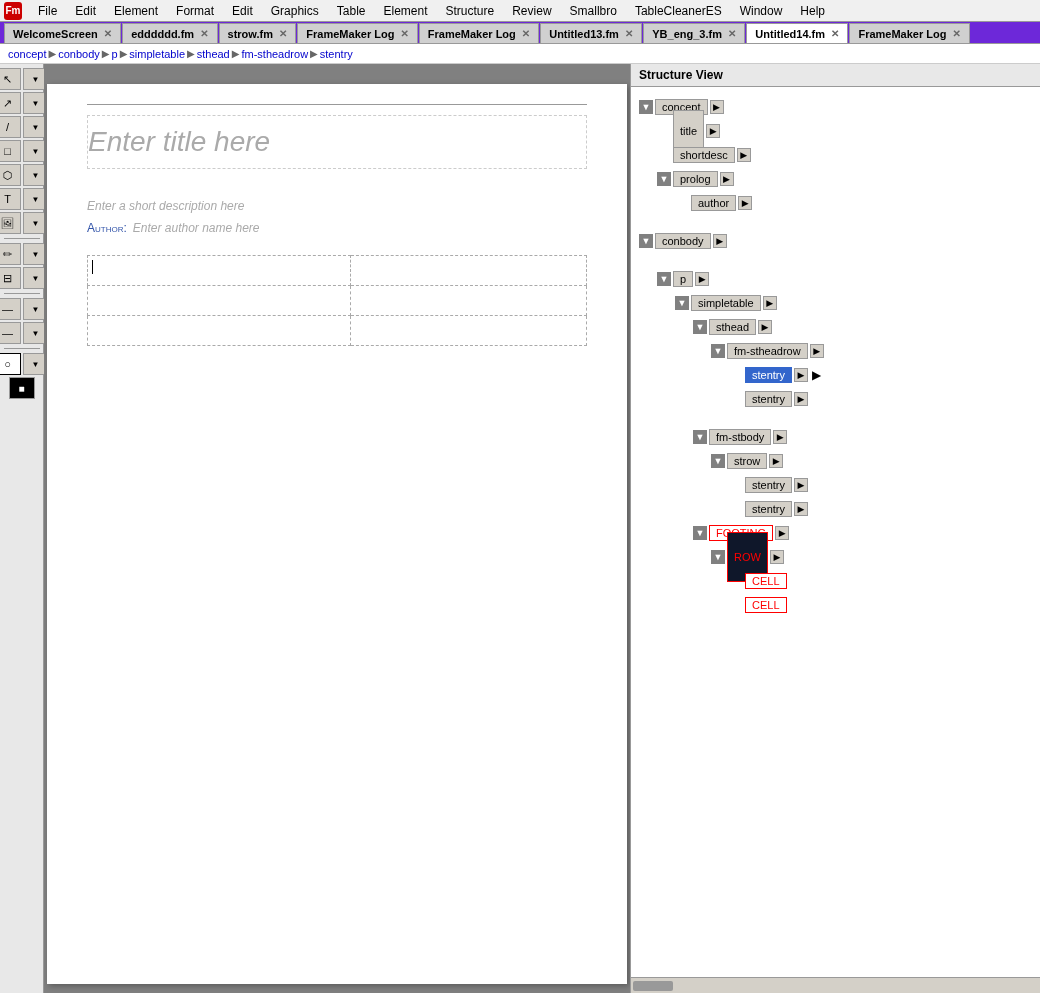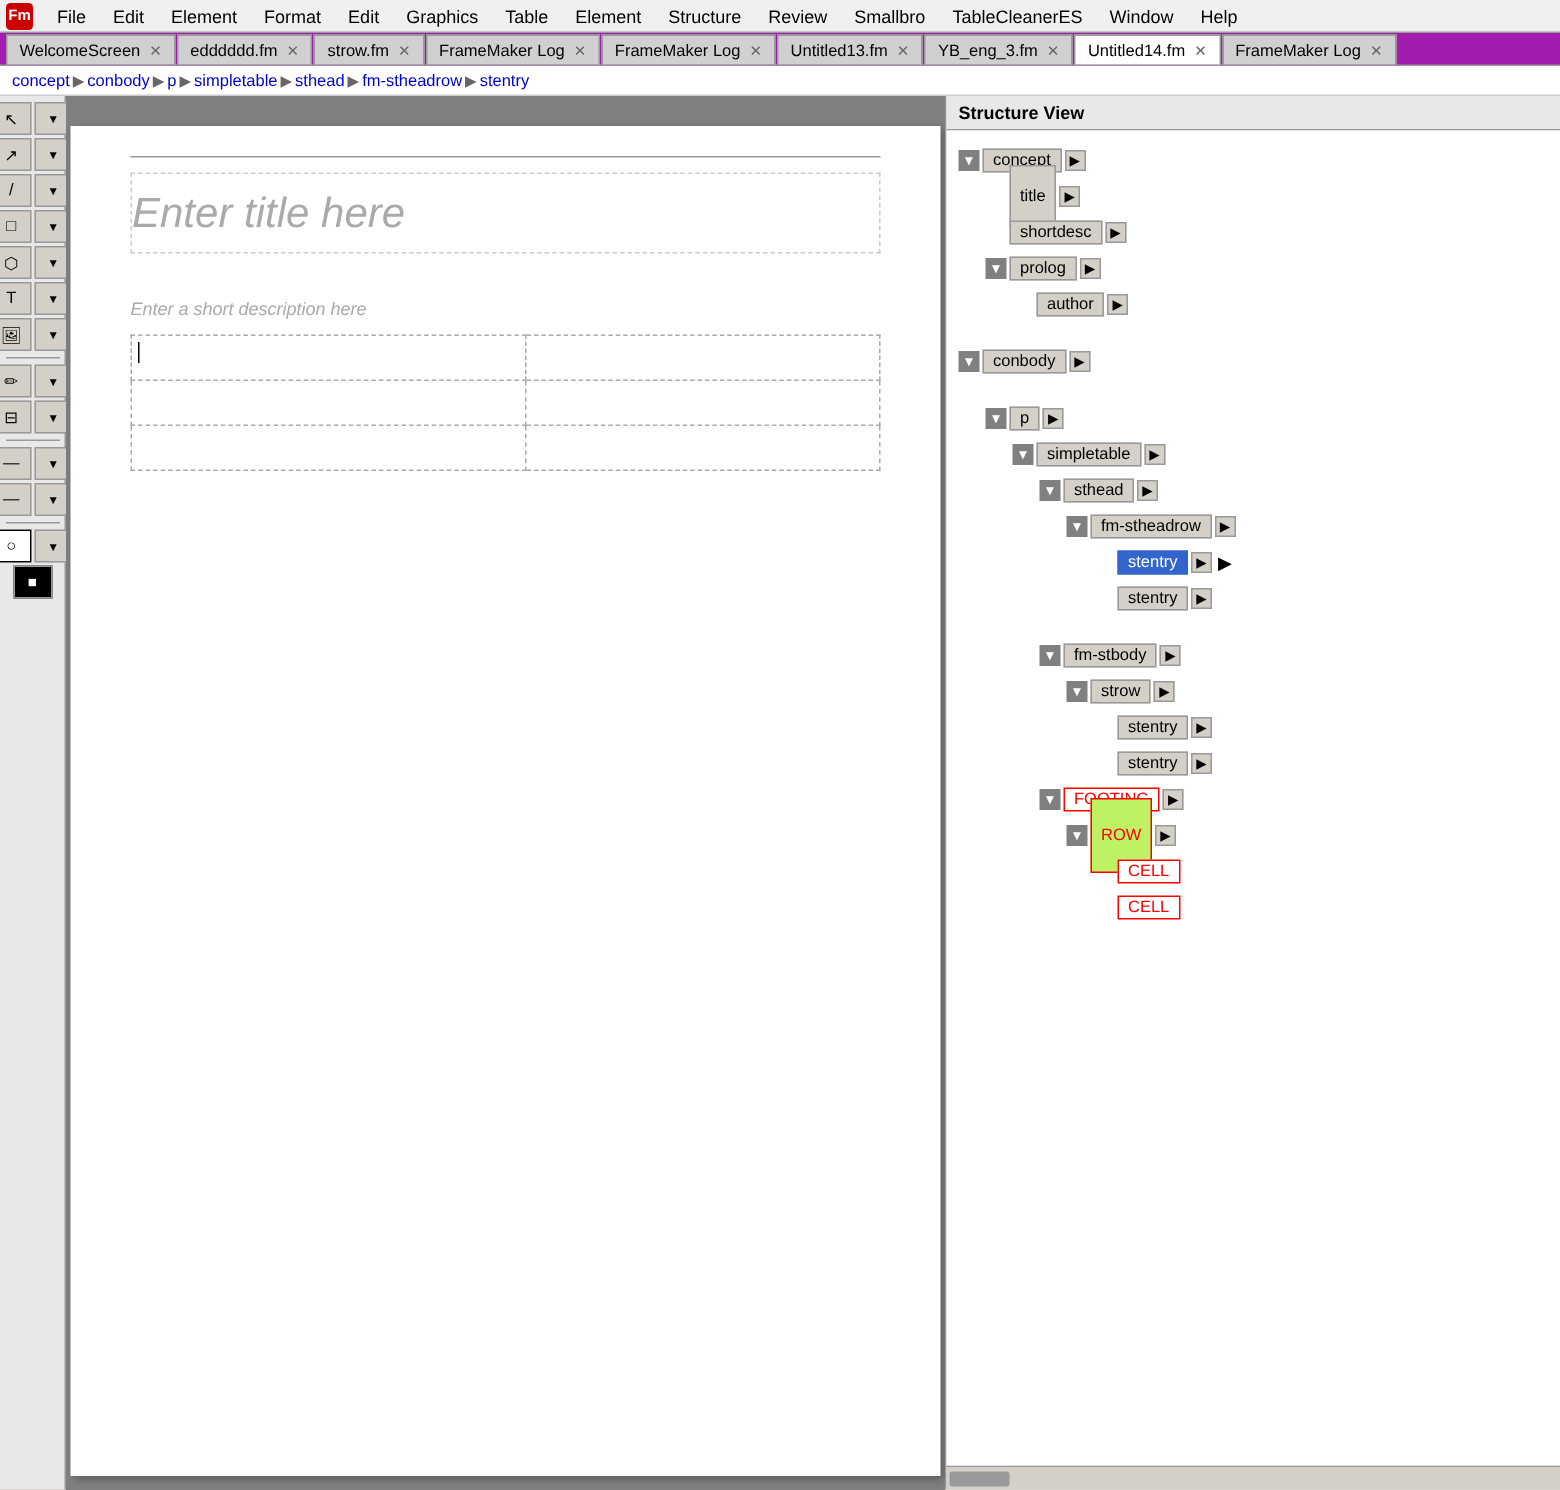--- a/index.html
+++ b/index.html
@@ -11,22 +11,22 @@
       height: 22px; padding: 0 4px; gap: 2px;
     }
     .menu-bar .app-icon {
       width: 18px; height: 18px; background: #cc0000; border-radius: 3px;
       display: flex; align-items: center; justify-content: center; color: white; font-size: 10px; font-weight: bold; margin-right: 6px;
     }
     .menu-item { padding: 2px 8px; cursor: pointer; font-size: 12px; }
 
     
     .tab-bar {
-      display: flex; align-items: flex-end; background: #a21caf; border-bottom: 1px solid #999;
-      height: 22px; padding-left: 4px;
+      display: flex; align-items: flex-end; background: #6d28d9; border-bottom: 1px solid #999;
+      height: 22px; padding-left: 4px; font-weight: bold;
     }
     .tab {
       display: flex; align-items: center; padding: 2px 8px; background: #d0d0d0;
       border: 1px solid #999; border-bottom: none; font-size: 11px; cursor: pointer;
       margin-right: 1px; height: 20px; white-space: nowrap;
     }
     .tab.active { background: #ffffff; z-index: 1; }
     .tab .close-btn { margin-left: 6px; font-size: 10px; color: #666; }
 
     
@@ -244,20 +244,24 @@
     <div class="toolbar-row">
       <div class="toolbar-btn" style="background:#000;color:white;font-size:10px;">■</div>
     </div>
   </div>
 
   <div class="doc-area">
     <div class="document">
       <div class="doc-top-line"></div>
       <div class="title-placeholder">Enter title here</div>
       <div class="shortdesc-placeholder">Enter a short description here</div>
+      <div class="author-line">
+        <span class="author-label">Author:</span>
+        <span class="author-placeholder">Enter author name here</span>
+      </div>
       <table class="doc-table">
         <tbody>
             <tr>
           <td class="cursor-cell"><span class="cursor"></span></td>
           <td></td>
         </tr>
         <tr>
           <td></td>
           <td></td>
         </tr>
@@ -361,21 +365,21 @@
             <div style="display: inline-flex; align-items: center; padding: 1px 6px; font-size: 11px; cursor: pointer; white-space: nowrap; border: 1px solid rgb(153, 153, 153); margin-right: 2px; background: rgb(212, 208, 200); color: rgb(0, 0, 0);">stentry</div>
             <div style="width: 14px; height: 14px; background: rgb(212, 208, 200); border: 1px solid rgb(153, 153, 153); display: inline-flex; align-items: center; justify-content: center; font-size: 9px; cursor: pointer; margin-right: 2px;">▶</div>
           </div>
           <div style="display: flex; align-items: center; height: 24px; padding-left: 58px; position: relative;">
             <div style="width: 14px; height: 14px; background: rgb(128, 128, 128); display: inline-flex; align-items: center; justify-content: center; color: white; font-size: 9px; cursor: pointer; flex-shrink: 0; margin-right: 2px;">▼</div>
             <div style="display: inline-flex; align-items: center; padding: 1px 6px; font-size: 11px; cursor: pointer; white-space: nowrap; border: 1.5px solid red; margin-right: 2px; background: white; color: red;">FOOTING</div>
             <div style="width: 14px; height: 14px; background: rgb(212, 208, 200); border: 1px solid rgb(153, 153, 153); display: inline-flex; align-items: center; justify-content: center; font-size: 9px; cursor: pointer; margin-right: 2px;">▶</div>
           </div>
           <div style="display: flex; align-items: center; height: 24px; padding-left: 76px; position: relative;">
             <div style="width: 14px; height: 14px; background: rgb(128, 128, 128); display: inline-flex; align-items: center; justify-content: center; color: white; font-size: 9px; cursor: pointer; flex-shrink: 0; margin-right: 2px;">▼</div>
-            <div style="display: inline-flex; align-items: center; padding: 18px 6px; font-size: 11px; cursor: pointer; white-space: nowrap; border: 1.5px solid red; margin-right: 2px; background: #bef264; color: red;">ROW</div>
+            <div style="display: inline-flex; align-items: center; padding: 18px 6px; font-size: 11px; cursor: pointer; white-space: nowrap; border: 1.5px solid red; margin-right: 2px; background: #0f172a; color: red;">ROW</div>
             <div style="width: 14px; height: 14px; background: rgb(212, 208, 200); border: 1px solid rgb(153, 153, 153); display: inline-flex; align-items: center; justify-content: center; font-size: 9px; cursor: pointer; margin-right: 2px;">▶</div>
           </div>
           <div style="display: flex; align-items: center; height: 24px; padding-left: 94px; position: relative;">
             <div style="width: 14px; height: 14px; background: transparent; display: inline-flex; align-items: center; justify-content: center; color: white; font-size: 9px; cursor: pointer; flex-shrink: 0; margin-right: 2px;"></div>
             <div style="display: inline-flex; align-items: center; padding: 1px 6px; font-size: 11px; cursor: pointer; white-space: nowrap; border: 1.5px solid red; margin-right: 2px; background: white; color: red;">CELL</div>
           </div>
           <div style="display: flex; align-items: center; height: 24px; padding-left: 94px; position: relative;">
             <div style="width: 14px; height: 14px; background: transparent; display: inline-flex; align-items: center; justify-content: center; color: white; font-size: 9px; cursor: pointer; flex-shrink: 0; margin-right: 2px;"></div>
             <div style="display: inline-flex; align-items: center; padding: 1px 6px; font-size: 11px; cursor: pointer; white-space: nowrap; border: 1.5px solid red; margin-right: 2px; background: white; color: red;">CELL</div>
           </div>

